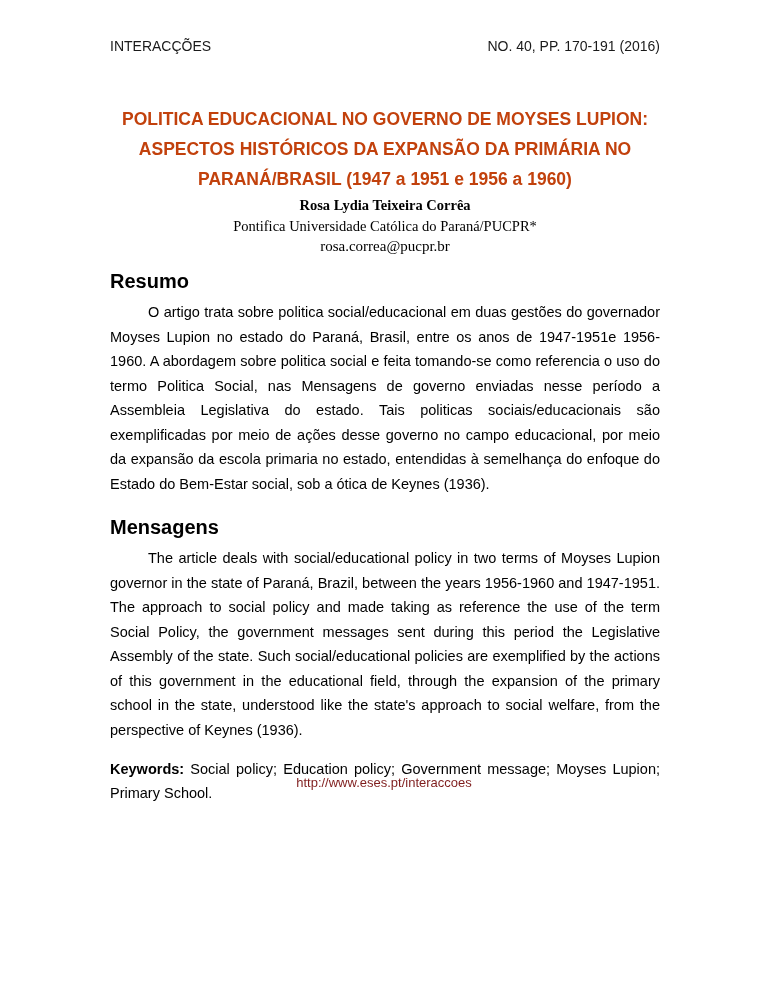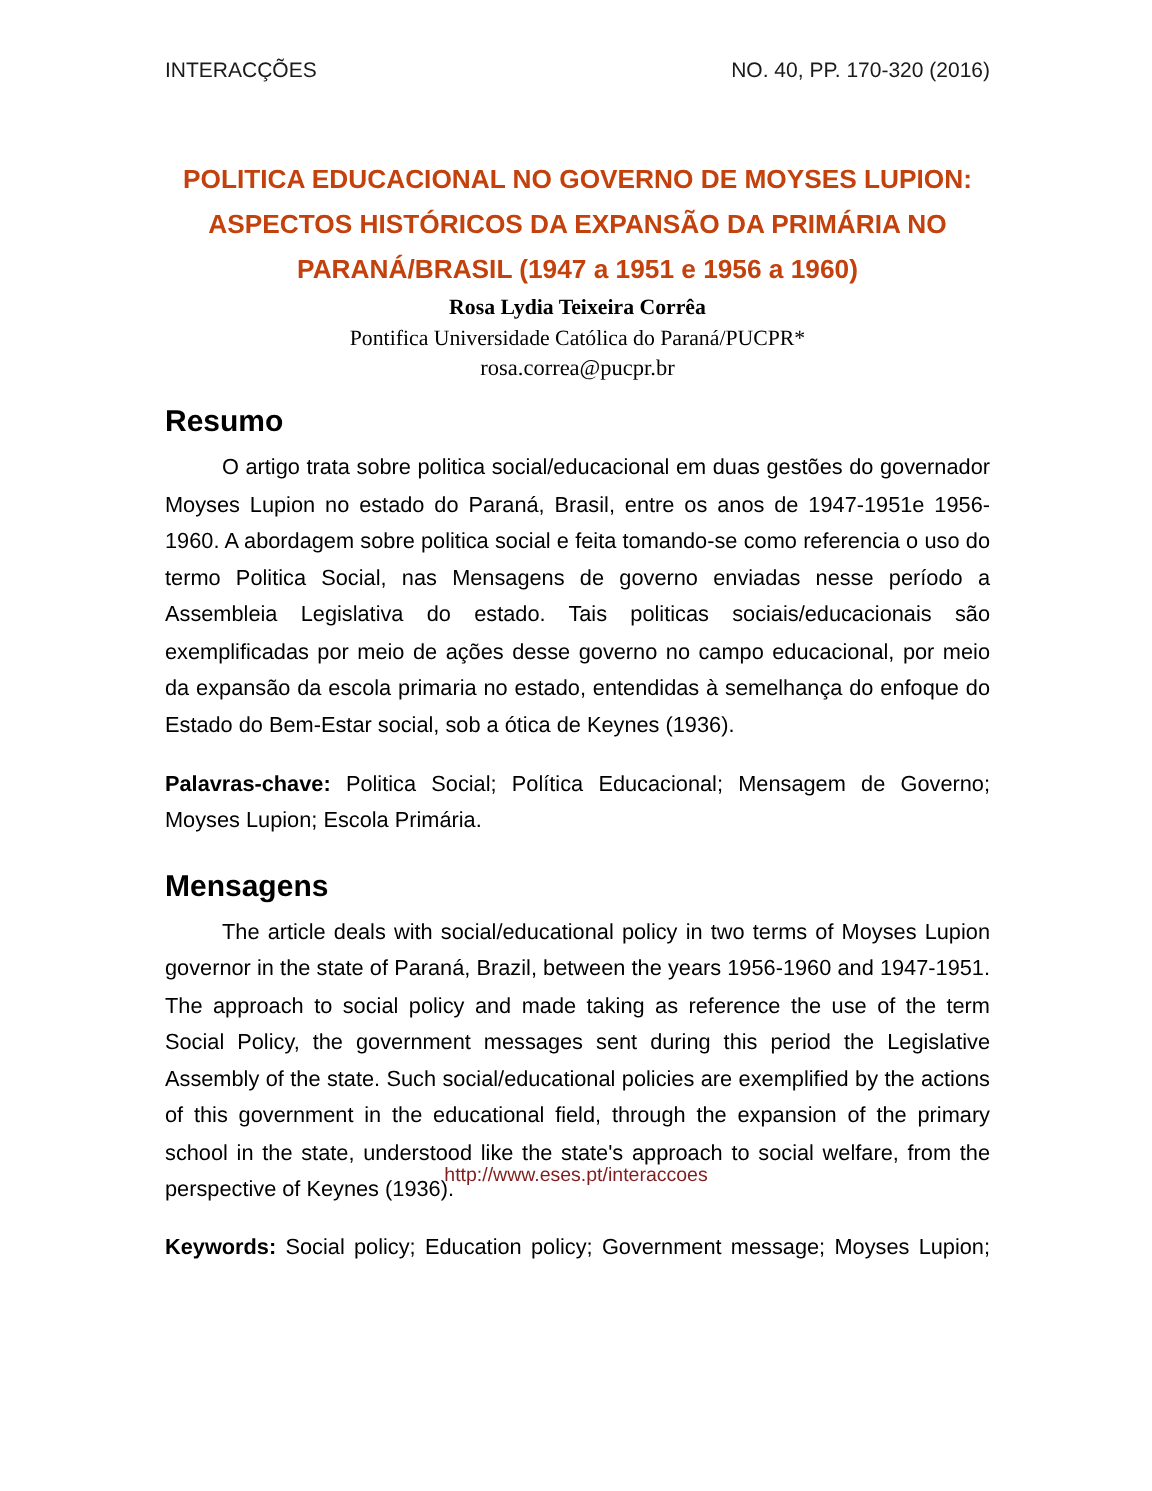--- a/index.html
+++ b/index.html
@@ -92,36 +92,35 @@
     color: #7f1d1d;
   }
 </style>
 </head>
 <body>
 
 <div class="page">
 
   <div class="journal-header">
     <span>INTERACÇÕES</span>
-    <span>NO. 40, PP. 170-320 (2016)</span>
+    <span>NO. 40, PP. 170-191 (2016)</span>
   </div>
 
   <h1 class="paper-title">POLITICA EDUCACIONAL NO GOVERNO DE MOYSES LUPION: ASPECTOS HISTÓRICOS DA EXPANSÃO DA PRIMÁRIA NO PARANÁ/BRASIL (1947 a 1951 e 1956 a 1960)</h1>
 
   <div class="author-block">
     <div class="author-name">Rosa Lydia Teixeira Corrêa</div>
     <div class="author-affiliation">Pontifica Universidade Católica do Paraná/PUCPR*</div>
     <div class="author-email">rosa.correa@pucpr.br</div>
   </div>
 
   <div class="section-heading">Resumo</div>
 
   <p class="body-para first-indent">O artigo trata sobre politica social/educacional em duas gestões do governador Moyses Lupion no estado do Paraná, Brasil, entre os anos de 1947-1951e 1956-1960. A abordagem sobre politica social e feita tomando-se como referencia o uso do termo Politica Social, nas Mensagens de governo enviadas nesse período a Assembleia Legislativa do estado. Tais politicas sociais/educacionais são exemplificadas por meio de ações desse governo no campo educacional, por meio da expansão da escola primaria no estado, entendidas à semelhança do enfoque do Estado do Bem-Estar social, sob a ótica de Keynes (1936).</p>
 
-  <p class="kw-para"><span class="kw-label">Palavras-chave:</span><span> Politica Social; Política Educacional; Mensagem de Governo; Moyses Lupion; Escola Primária.</span></p>
 
   <div class="section-heading abstract-heading">Mensagens</div>
 
   <p class="body-para first-indent">The article deals with social/educational policy in two terms of Moyses Lupion governor in the state of Paraná, Brazil, between the years 1956-1960 and 1947-1951. The approach to social policy and made taking as reference the use of the term Social Policy, the government messages sent during this period the Legislative Assembly of the state. Such social/educational policies are exemplified by the actions of this government in the educational field, through the expansion of the primary school in the state, understood like the state's approach to social welfare, from the perspective of Keynes (1936).</p>
 
   <p class="kw-para"><span class="kw-label">Keywords:</span><span> Social policy; Education policy; Government message; Moyses Lupion; Primary School.</span></p>
 
   <div class="page-footer">http://www.eses.pt/interaccoes</div>
 
 </div>

